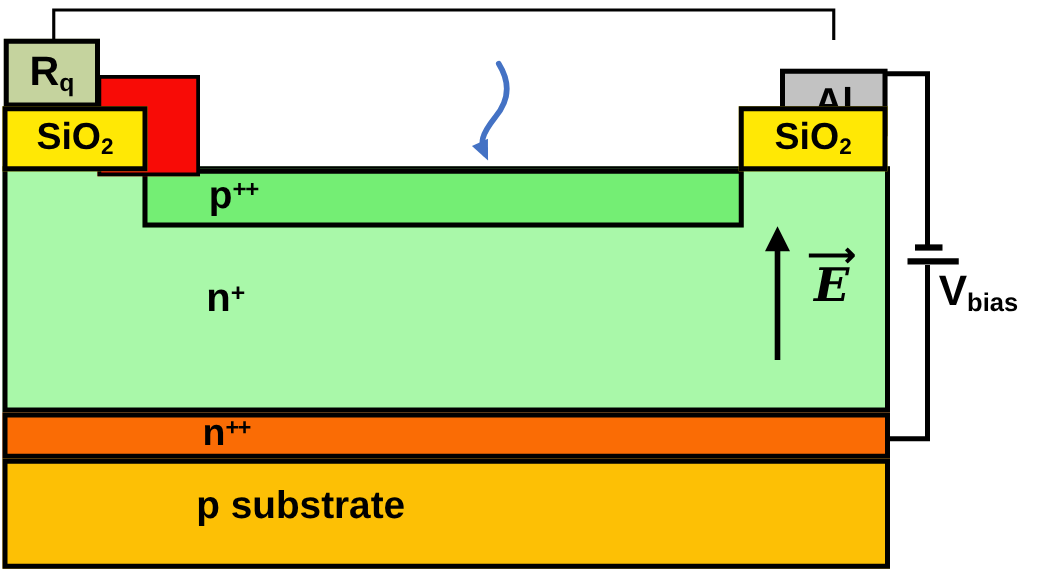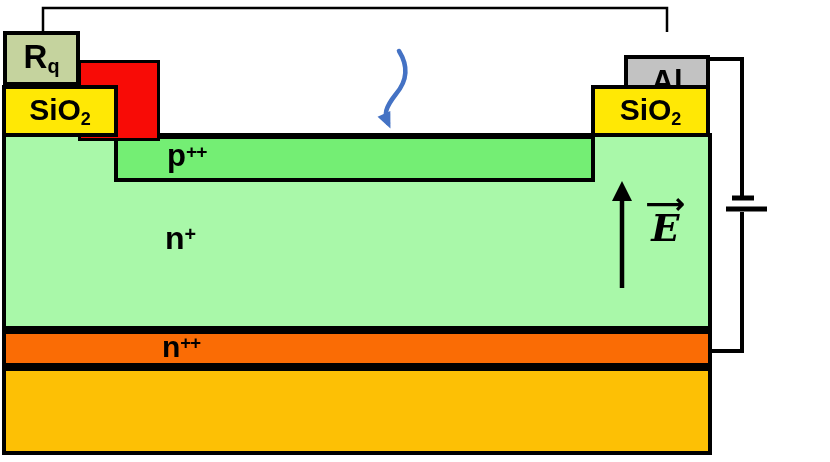--- a/index.html
+++ b/index.html
@@ -62,21 +62,27 @@
   </div>
 
   <div class="lbl" style="left:165px;top:222px;font-size:32px;">
     <span>n</span><sup>+</sup>
   </div>
 
   <div class="lbl" style="left:162px;top:331px;font-size:30px;">
     <span>n</span><sup>++</sup>
   </div>
 
+  <div class="lbl" style="left:157px;top:388px;font-size:31px;">
+    <span>p substrate</span>
+  </div>
 
+  <div class="lbl" style="left:751px;top:216px;font-size:34px;">
+    <span>V</span><sub>bias</sub>
+  </div>
 
   <div class="e-label" style="left:646px;top:198px;">
     <span class="vec">⟶</span>
     <span class="e-char">E</span>
   </div>
 
   <svg class="overlay" width="830" height="462" viewBox="0 0 830 462">
     <defs>
       <marker id="photon-head" markerUnits="userSpaceOnUse" markerWidth="18" markerHeight="16" refX="11" refY="8" orient="auto">
         <path d="M1,1 L17,8 L1,15 Z" fill="#4472C4"></path>

